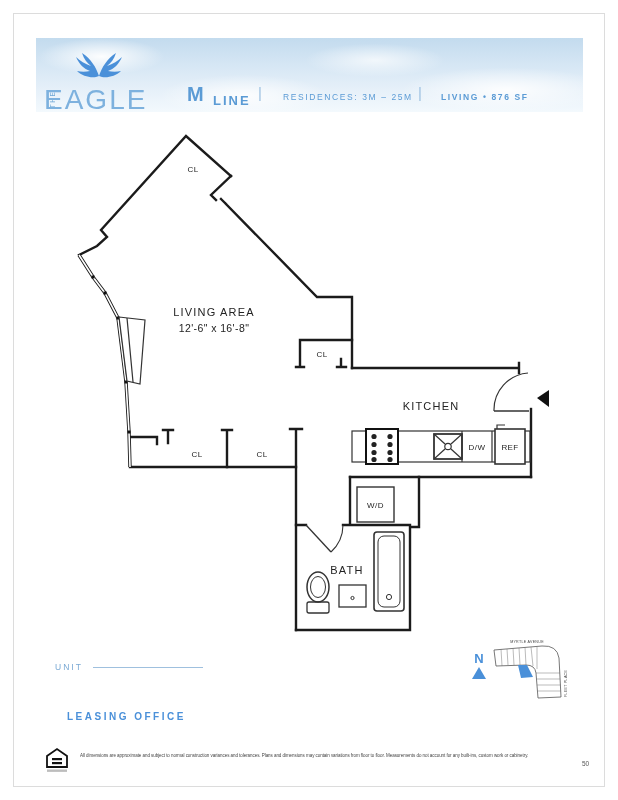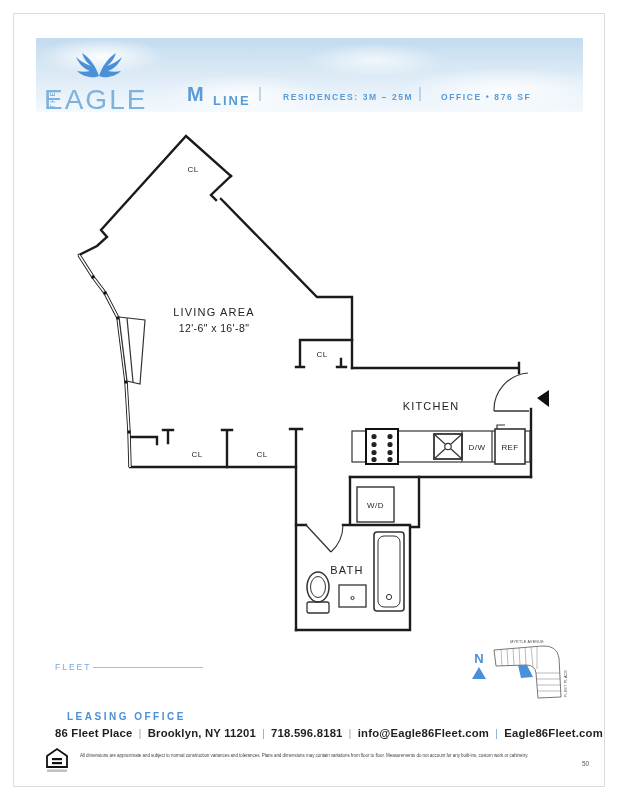--- a/index.html
+++ b/index.html
@@ -19,21 +19,21 @@
   .logo-wings{position:absolute;left:38px;top:8px;}
   .logo-the{position:absolute;left:8px;top:58px;font-size:6.5px;letter-spacing:1.5px;
       color:#6ea7d6;transform:rotate(-90deg);transform-origin:center;}
   .logo-name{position:absolute;left:8px;top:46px;font-size:28px;letter-spacing:2px;
       color:#7db1de;font-weight:400;}
   .hdr-item{position:absolute;color:#5b9bd5;white-space:nowrap;}
   .hdr-m{left:151px;top:45px;font-size:20px;font-weight:700;}
   .hdr-line{left:177px;top:55px;font-size:13px;letter-spacing:2px;font-weight:700;}
   .hdr-sep{color:#9ec2e2;font-size:15px;font-weight:400;top:46px;}
   .sep1{left:222px;} .sep2{left:382px;}
-  .hdr-res{left:247px;top:54px;font-size:8.5px;letter-spacing:1.6px;font-weight:700;}
+  .hdr-res{left:247px;top:54px;font-size:8.5px;letter-spacing:1.6px;font-weight:400;}
   .hdr-studio{left:405px;top:54px;font-size:8.5px;letter-spacing:1.6px;font-weight:700;}
   .hdr-studio .dot{padding:0 4px;}
 
   
   .plan{position:absolute;left:55px;top:128px;}
   .plan text{font-family:"Liberation Sans",sans-serif;fill:#232323;}
   .room-label{font-size:11px;letter-spacing:1.2px;}
   .dim-label{font-size:10.5px;letter-spacing:.4px;}
   .small-label{font-size:8px;letter-spacing:.4px;}
 
@@ -70,21 +70,21 @@
       <path fill="#4a90d9" d="M25,30 C28,21 33,13 42,7 C40,13 37,17 33,20 C39,18 44,15 48,11 C45,18 40,23 34,25 C38,26 43,26 47,25 C42,30 34,32 28,31 Z"></path>
     </svg>
     <div class="logo-the">THE</div>
     <div class="logo-name">EAGLE</div>
 
     <div class="hdr-item hdr-m">M</div>
     <div class="hdr-item hdr-line">LINE</div>
     <div class="hdr-item hdr-sep sep1">|</div>
     <div class="hdr-item hdr-res">RESIDENCES: 3M – 25M</div>
     <div class="hdr-item hdr-sep sep2">|</div>
-    <div class="hdr-item hdr-studio"><span>OFFICE</span><span class="dot">•</span><span>876 SF</span></div>
+    <div class="hdr-item hdr-studio"><span>LIVING</span><span class="dot">•</span><span>876 SF</span></div>
   </div>
 
   <svg class="plan" width="500" height="515" viewBox="55 128 500 515">
     <g stroke="#1b1b1b" stroke-width="2.4" fill="none" stroke-linecap="square">
 
       <path d="M 231,176 L 186,136 L 101,230 L 107,237 L 97,246 L 79,255"></path>
       <path d="M 231,176 L 211,195 l 5,5"></path>
       <path d="M 226,204 l -5,-5 M 226,204 L 317,297 L 352,297 L 352,368"></path>
 
       <path d="M 352,340 L 300,340 L 300,367 M 296,367 L 304,367 M 341,359 L 341,367 M 337,367 L 346,367"></path>
@@ -190,21 +190,21 @@
       <text class="small-label" x="197" y="457">CL</text>
       <text class="small-label" x="262" y="457">CL</text>
       <text class="small-label" x="375.5" y="508">W/D</text>
       <text class="small-label" x="477" y="450">D/W</text>
       <text class="small-label" x="510" y="450">REF</text>
       <text class="room-label" x="347" y="574">BATH</text>
     </g>
   </svg>
 
   <div class="unitprice">
-    <div class="up-row"><span class="up-label">FLEET</span><span class="up-line"></span></div>
+    <div class="up-row"><span class="up-label">UNIT</span><span class="up-line"></span></div>
   </div>
 
   <svg class="keyplan" width="130" height="75" viewBox="460 634 130 75">
     <text x="479" y="663" text-anchor="middle" font-size="13" font-weight="bold" fill="#4a90d9">N</text>
     <polygon points="472,679 486,679 479,667" fill="#4a90d9"></polygon>
     <g stroke="#555" stroke-width="0.8" fill="#fff">
       <path d="M 496,666 L 494,650 L 542,646 Q 557,645 559,658 L 561,697 L 538,698 L 536,673 Q 535,665 526,665 Z"></path>
     </g>
     <g stroke="#777" stroke-width="0.5">
       <line x1="501" y1="649" x2="502" y2="666"></line>
@@ -218,23 +218,20 @@
         <line x1="537" y1="679" x2="560" y2="679"></line>
       <line x1="537" y1="685" x2="561" y2="685"></line>
         <line x1="537" y1="691" x2="561" y2="691"></line>
     </g>
     <polygon points="518,665 527,665 533,677 521,678" fill="#4a90d9"></polygon>
     <text x="527" y="642.5" text-anchor="middle" font-size="3.6" fill="#444" letter-spacing="0.3">MYRTLE AVENUE</text>
     <text x="567" y="697" font-size="3.6" fill="#444" letter-spacing="0.3" transform="rotate(-90 567,697)">FLEET PLACE</text>
   </svg>
 
   <div class="leasing">LEASING OFFICE</div>
-  <div class="contact">
-    <span>86 Fleet Place</span><span class="sep">|</span><span>Brooklyn, NY 11201</span><span class="sep">|</span><span>718.596.8181</span><span class="sep">|</span><span>info@Eagle86Fleet.com</span><span class="sep">|</span><span>Eagle86Fleet.com</span>
-  </div>
   <svg class="eho" width="28" height="30" viewBox="0 0 28 30">
     <path d="M4,11 L14,4 L24,11 L24,22 L4,22 Z" fill="none" stroke="#111" stroke-width="1.8"></path>
     <rect x="9" y="13" width="10" height="2.2" fill="#111"></rect>
     <rect x="9" y="17" width="10" height="2.2" fill="#111"></rect>
     <rect x="4" y="24.5" width="20" height="2.4" fill="#9a9a9a" opacity="0.65"></rect>
   </svg>
   <div class="disclaimer">All dimensions are approximate and subject to normal construction variances and tolerances. Plans and dimensions may contain variations from floor to floor. Measurements do not account for any built-ins, custom work or cabinetry.</div>
   <div class="page-num">50</div>
 </div>
 

